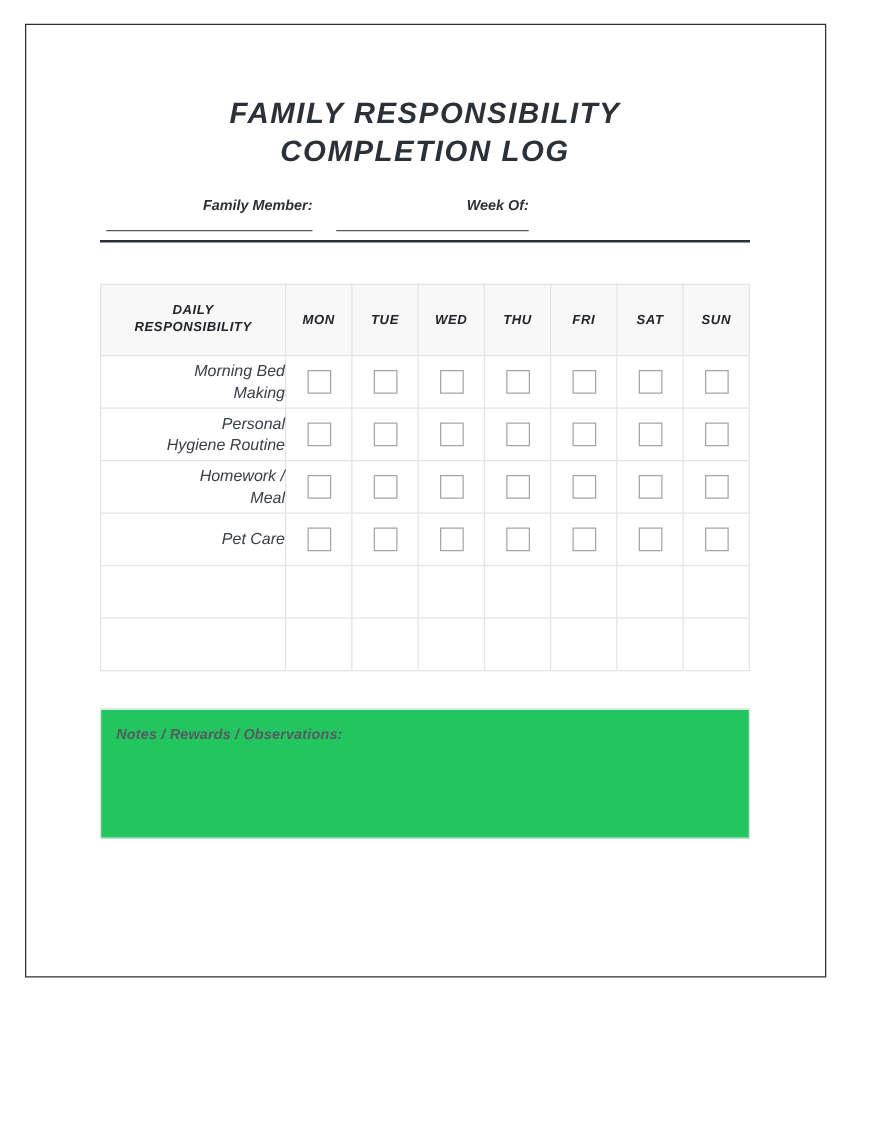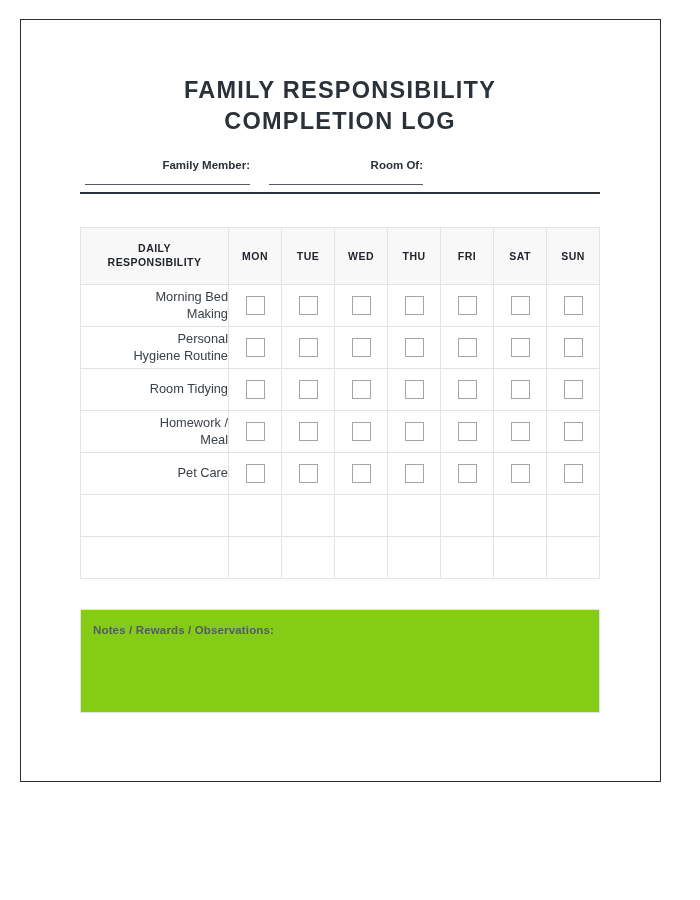--- a/index.html
+++ b/index.html
@@ -14,20 +14,21 @@
     font-family: "Liberation Sans", sans-serif;
     -webkit-font-smoothing: antialiased;
     overflow: hidden;
   }
 
   .page-canvas {
     position: relative;
     width: 700px;
     height: 721px;
     background: #ffffff;
+    font-style: italic;
   }
 
   
   .page-border {
     position: absolute;
     left: 20px;
     top: 19px;
     width: 641px;
     height: 763px;
     border: 1.6px solid #2f2f2f;
@@ -164,21 +165,21 @@
   }
   tr.blank-row td { height: 41px; }
 
   
   .notes-box {
     margin-top: 30px;
     width: 520px;
     height: 104px;
     border: 1px solid #e3e4e6;
     box-sizing: border-box;
-    background: #84cc16;
+    background: #22c55e;
     padding: 14px 0 0 12px;
   }
   .notes-title {
     font-size: 11.5px;
     font-weight: bold;
     color: #555b63;
     letter-spacing: 0.15px;
   }
 </style>
 </head>
@@ -193,21 +194,21 @@
         <span class="title-line">FAMILY RESPONSIBILITY</span>
         <span class="title-line">COMPLETION LOG</span>
       </h1>
 
       <div class="meta-row">
         <div class="meta-field">
           <span class="meta-label">Family Member:</span>
           <span class="meta-rule member"></span>
         </div>
         <div class="meta-field week-field">
-          <span class="meta-label">Room Of:</span>
+          <span class="meta-label">Week Of:</span>
           <span class="meta-rule week"></span>
         </div>
       </div>
       <div class="meta-underline"></div>
 
       <div class="chart-wrap">
         <table class="log-table">
           <colgroup>
             <col class="c-task">
             <col class="c-day">
@@ -255,32 +256,20 @@
                 <td class="box-cell"><span class="tick-box"></span></td>
                 <td class="box-cell"><span class="tick-box"></span></td>
                 <td class="box-cell"><span class="tick-box"></span></td>
                 <td class="box-cell"><span class="tick-box"></span></td>
                 <td class="box-cell"><span class="tick-box"></span></td>
                 <td class="box-cell"><span class="tick-box"></span></td>
                 <td class="box-cell"><span class="tick-box"></span></td>
               </tr>
               <tr class="task-row">
                 <td class="task-cell">
-                  <span class="task-line">Room Tidying</span>
-                </td>
-                <td class="box-cell"><span class="tick-box"></span></td>
-                <td class="box-cell"><span class="tick-box"></span></td>
-                <td class="box-cell"><span class="tick-box"></span></td>
-                <td class="box-cell"><span class="tick-box"></span></td>
-                <td class="box-cell"><span class="tick-box"></span></td>
-                <td class="box-cell"><span class="tick-box"></span></td>
-                <td class="box-cell"><span class="tick-box"></span></td>
-              </tr>
-              <tr class="task-row">
-                <td class="task-cell">
                   <span class="task-line">Homework /</span>
                   <span class="task-line">Meal</span>
                 </td>
                 <td class="box-cell"><span class="tick-box"></span></td>
                 <td class="box-cell"><span class="tick-box"></span></td>
                 <td class="box-cell"><span class="tick-box"></span></td>
                 <td class="box-cell"><span class="tick-box"></span></td>
                 <td class="box-cell"><span class="tick-box"></span></td>
                 <td class="box-cell"><span class="tick-box"></span></td>
                 <td class="box-cell"><span class="tick-box"></span></td>

